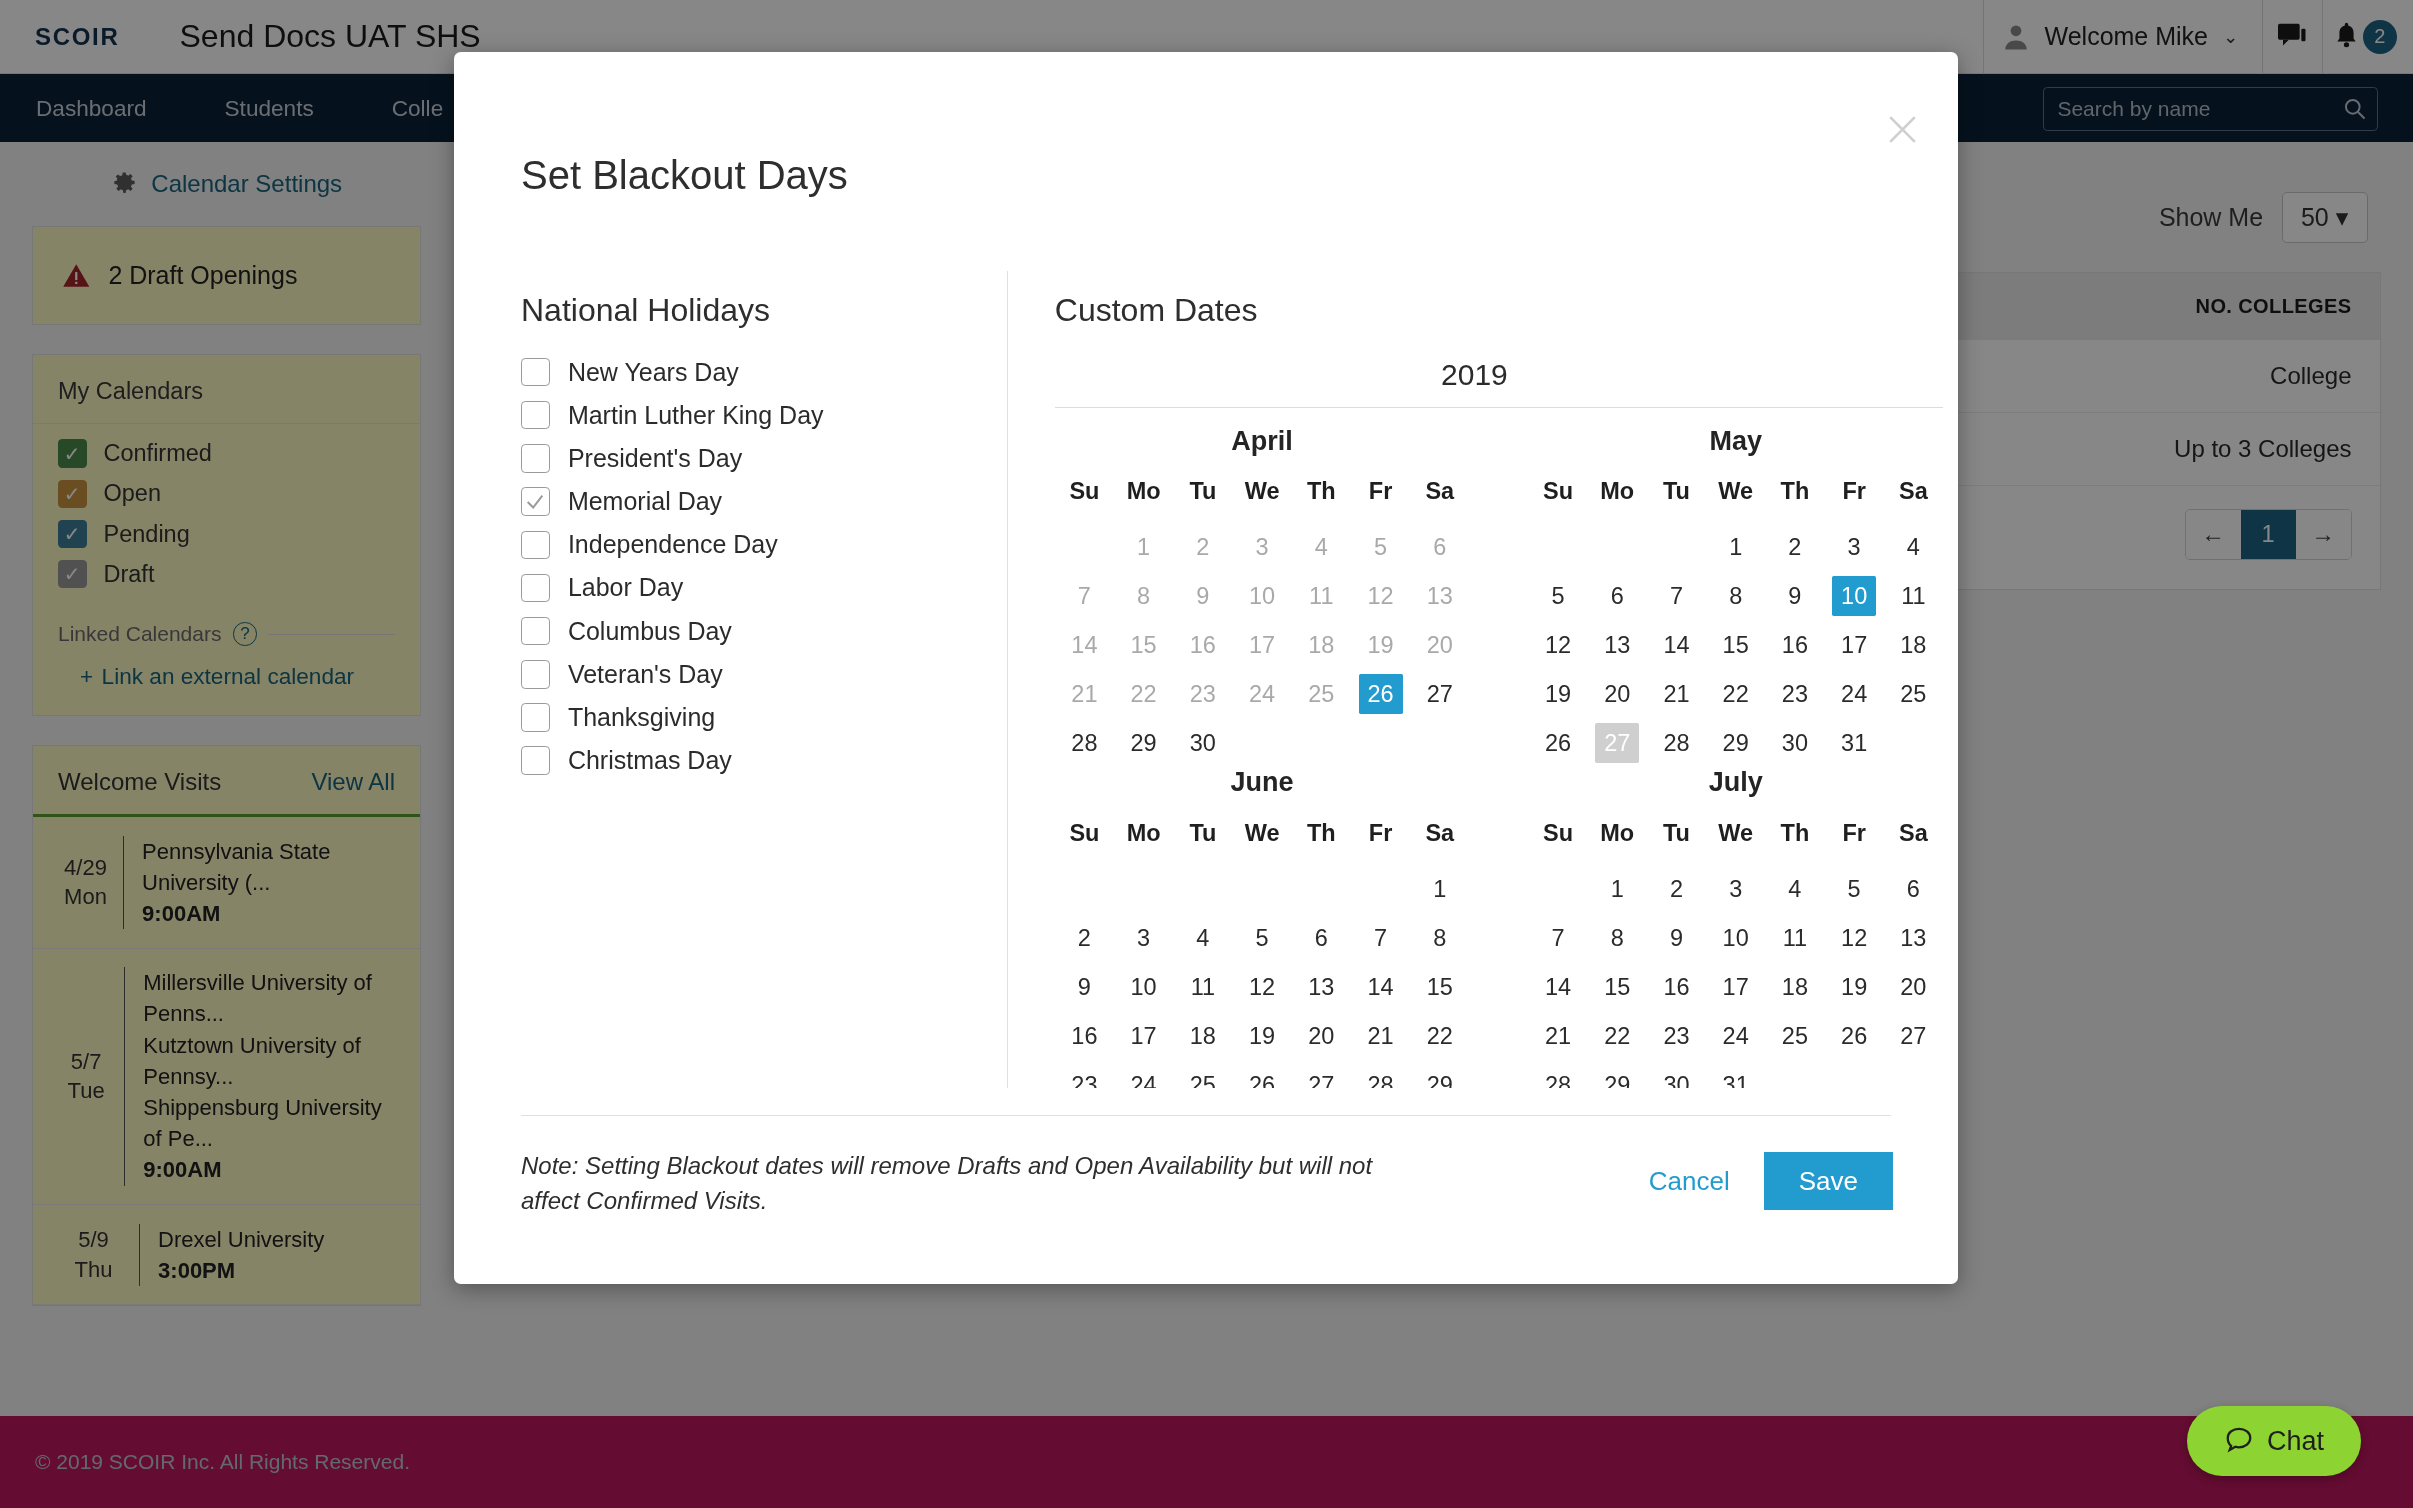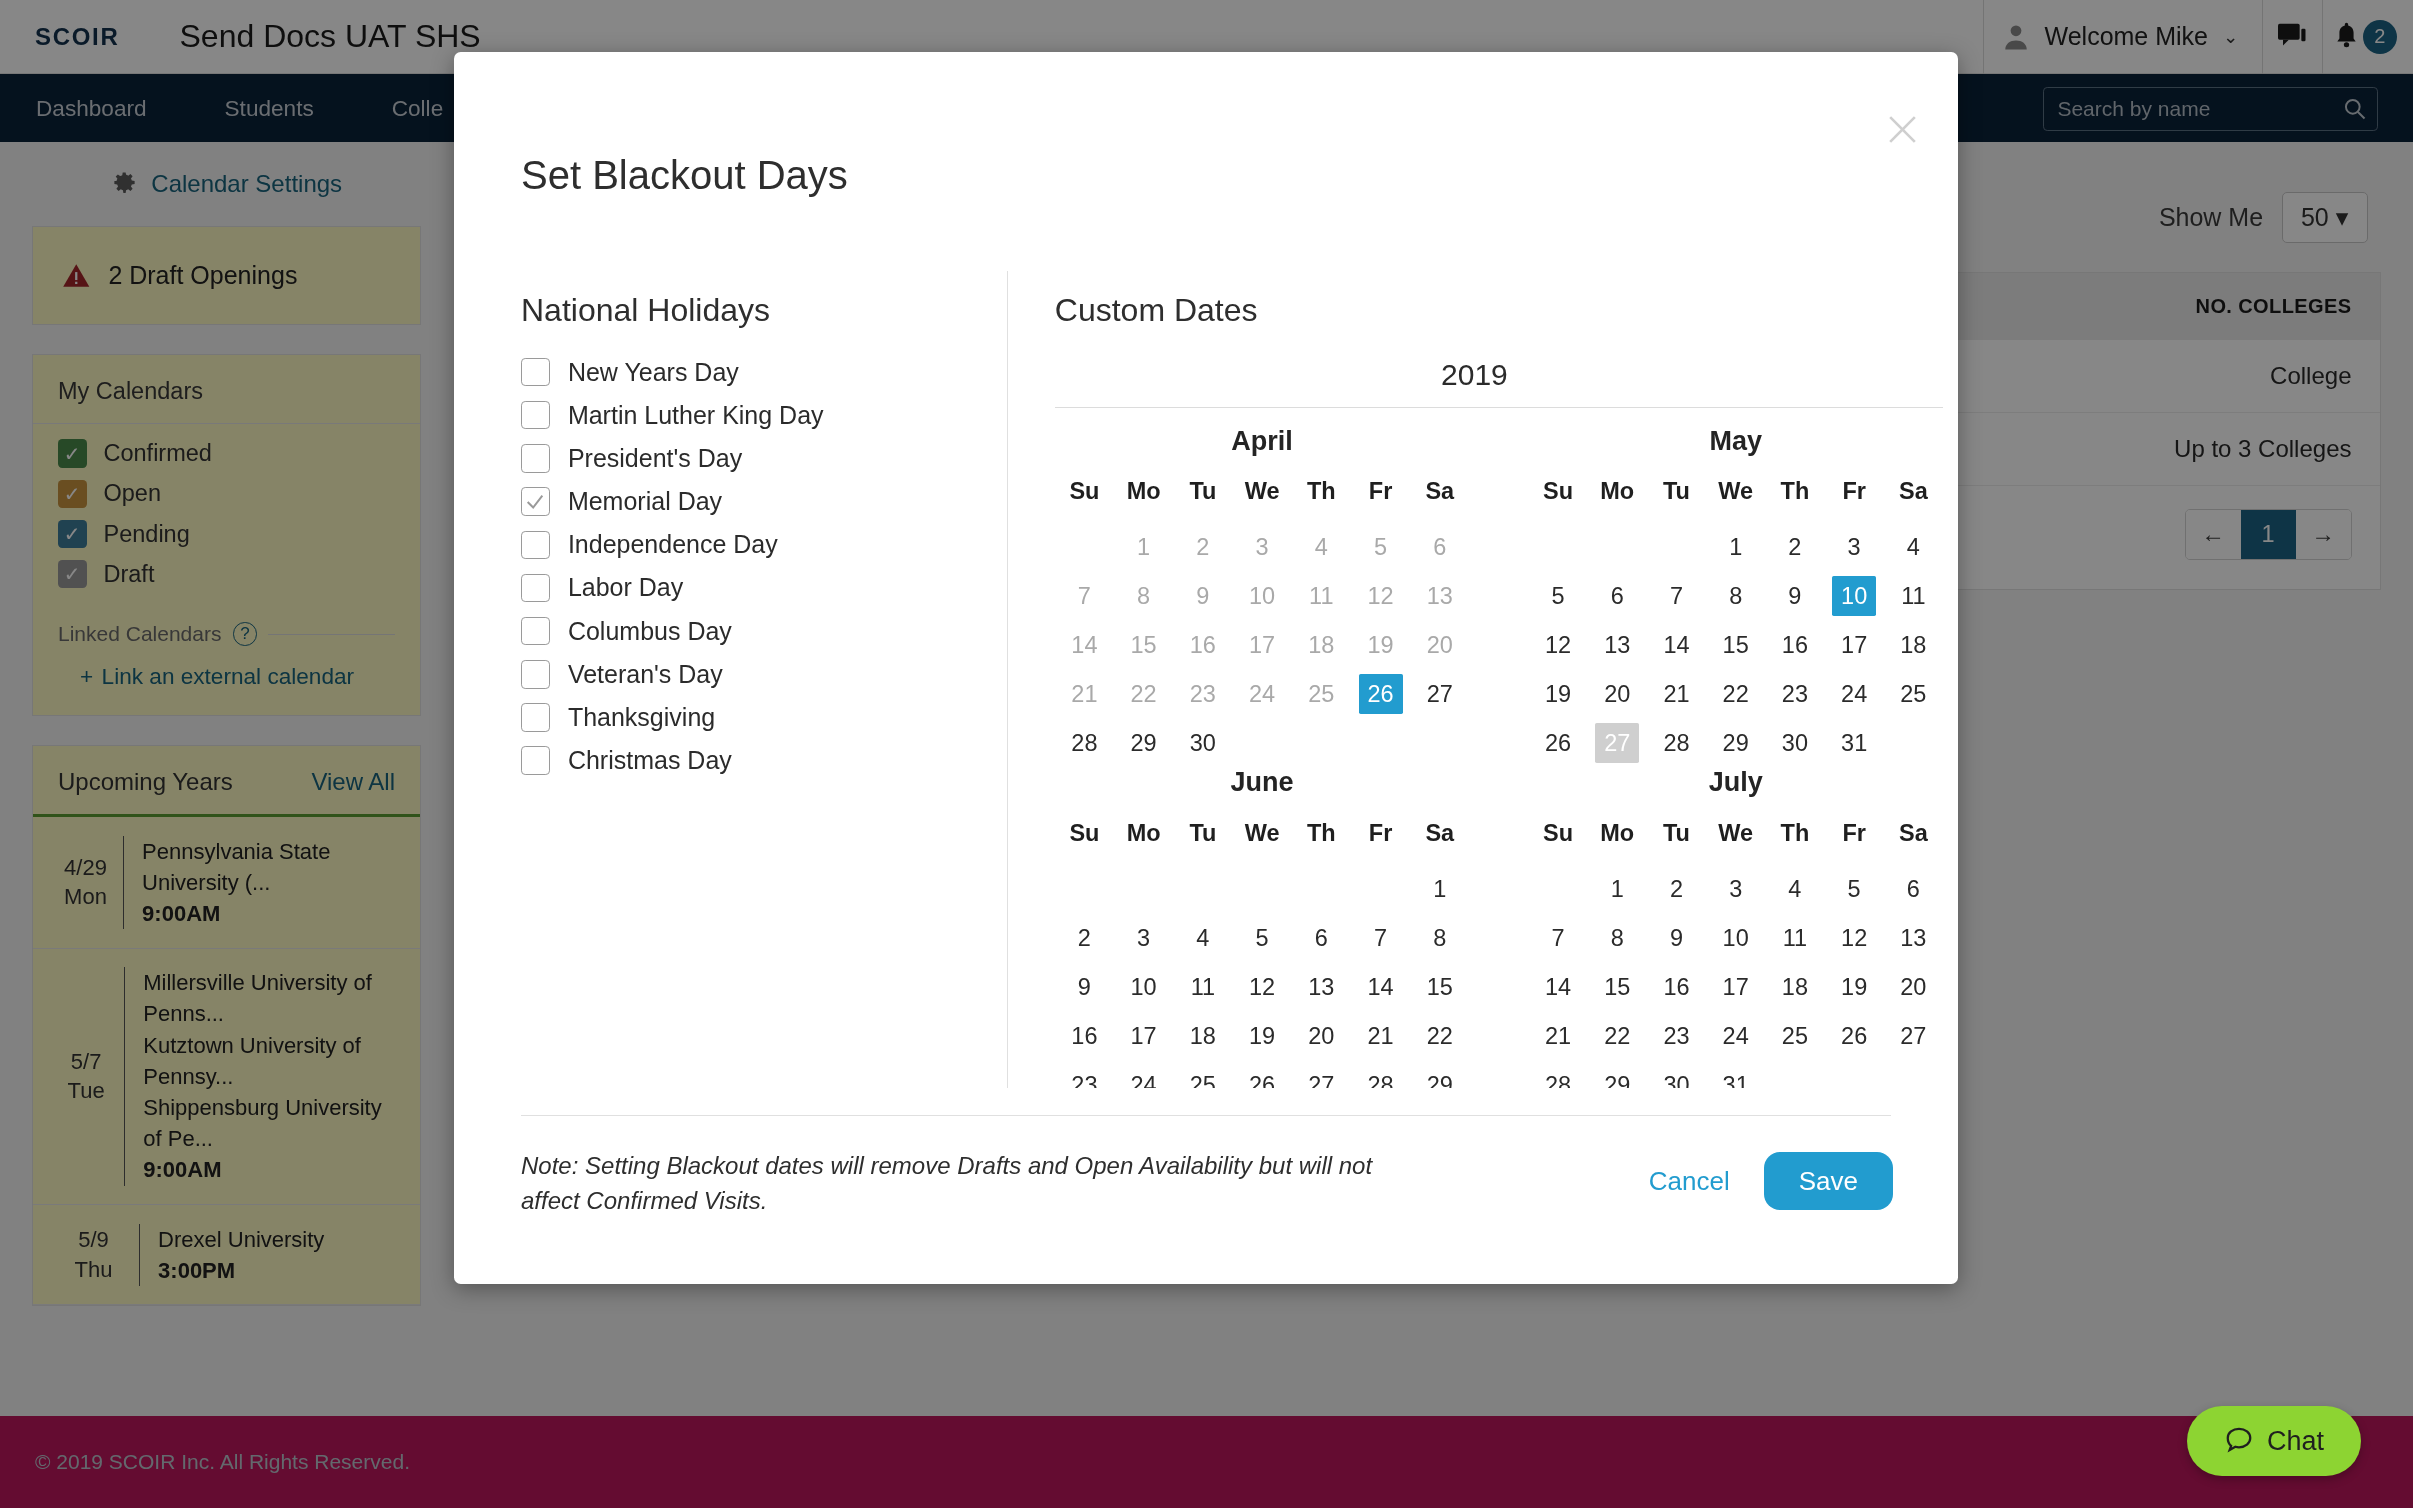--- a/index.html
+++ b/index.html
@@ -267,21 +267,21 @@
     position:absolute; left: 67px; bottom: 65px; width: 897px;
     font-style: italic; font-size: 24px; color:#2e2e2e; line-height: 1.45;
   }
   .modal-actions {
     position:absolute; right: 65px; bottom: 74px;
     display:flex; align-items:center; gap: 34px;
   }
   .btn-cancel { color:#229ccf; font-size: 26px; }
   .btn-save {
     background:#229ccf; color:#fff; font-size: 26px;
-    padding: 13.4px 35px; border-radius: 16px;
+    padding: 13.4px 35px; border-radius: 0;
   }
 </style>
 </head>
 <body>
 
 <div id="root">
 
   <div id="app">
 
     <div class="topbar">
@@ -389,21 +389,21 @@
             <span class="qmark">?</span>
             <span class="linked-rule"></span>
           </div>
           <div class="link-ext">
             <span class="plus">+</span><span>Link an external calendar</span>
           </div>
         </div>
 
         <div class="card">
           <div class="visits-head">
-            <span class="visits-title">Upcoming Years</span>
+            <span class="visits-title">Welcome Visits</span>
             <span class="view-all">View All</span>
           </div>
 
           <div class="visit-row">
             <div class="visit-date">
               <span>4/29</span>
               <span>Mon</span>
             </div>
             <div class="visit-body">
               <div>Pennsylvania State University (...</div>

